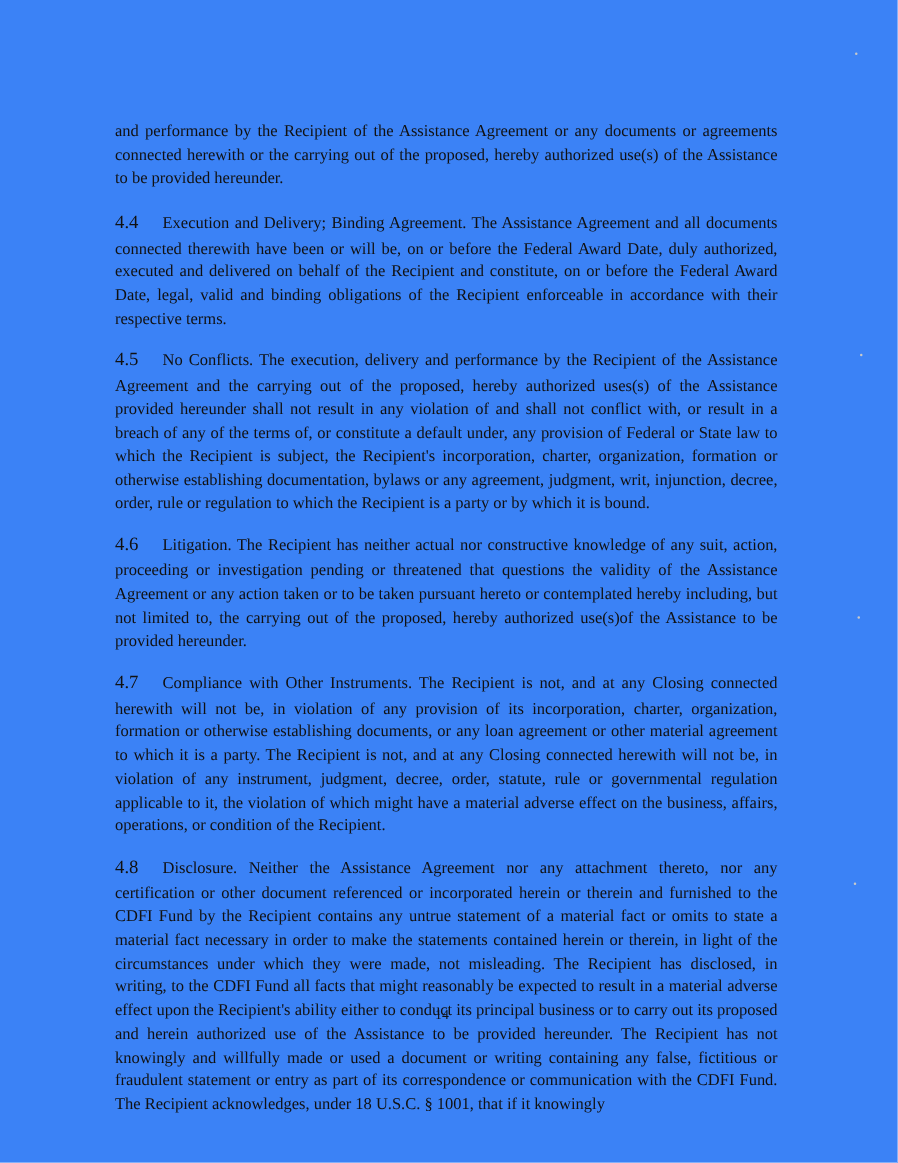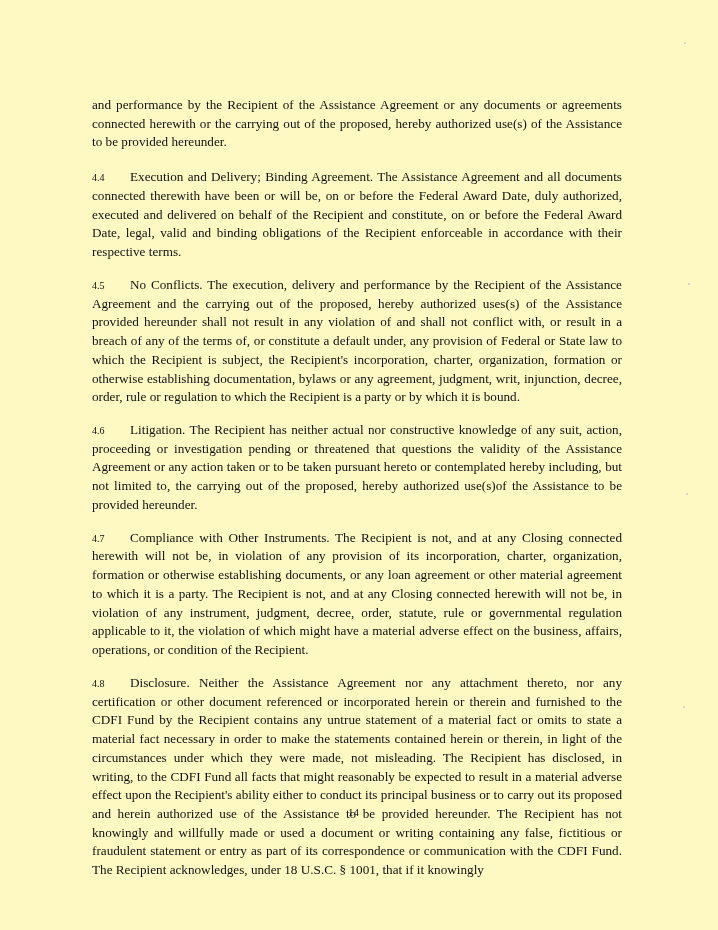--- a/index.html
+++ b/index.html
@@ -14,42 +14,42 @@
     color: #000000;
     position: relative;
     overflow: hidden;
   }
   .page {
     position: absolute;
     left: 0;
     top: 0;
     width: 718px;
     height: 930px;
-    background: #fef9c3;
+    background: #3b82f6;
   }
   .content {
     position: absolute;
     left: 92px;
     top: 96px;
     width: 530px;
   }
   .para {
     font-size: 13.2px;
     line-height: 1.42;
     text-align: justify;
     margin: 0 0 14px 0;
     color: #111111;
   }
   .para.first {
     margin-bottom: 16px;
   }
   .num {
     display: inline-block;
     width: 38px;
-    font-size: 10px;
+    font-size: 15px;
   }
   .heading {
   }
   .body-text {
     font-size: 13.2px;
   }
   .page-number {
     position: absolute;
     left: 0;
     top: 806px;

